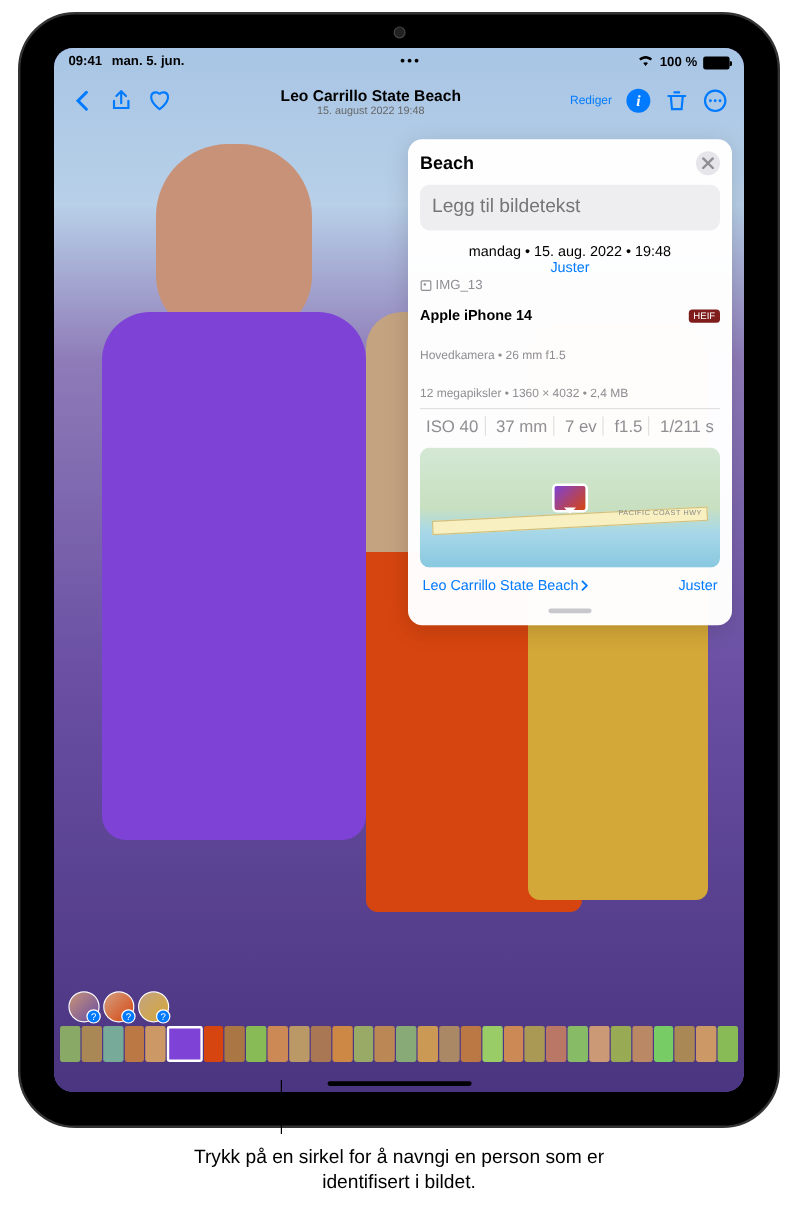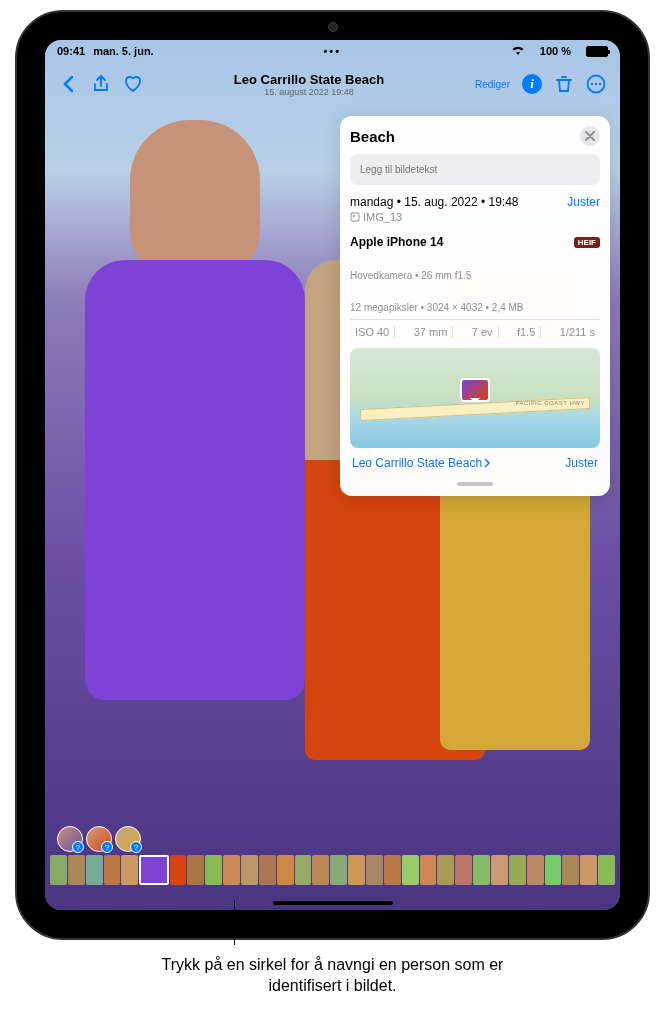--- a/index.html
+++ b/index.html
@@ -45,21 +45,21 @@
       align-items: center;
       padding: 0 12px;
       font-size: 11px;
       font-weight: 600;
       color: #000;
       z-index: 100;
     }
     .status-left { display: flex; gap: 8px; }
     .status-center { flex: 1; text-align: center; }
     .status-dots { letter-spacing: 2px; }
-    .status-right { display: flex; gap: 15px; align-items: flex-end; }
+    .status-right { display: flex; gap: 5px; align-items: flex-end; }
     .battery-icon {
       width: 22px; height: 11px;
       border: 1px solid #000;
       border-radius: 2px;
       position: relative;
       background: #000;
     }
     .battery-icon::after {
       content: '';
       position: absolute;
@@ -193,51 +193,52 @@
       align-items: center;
       justify-content: center;
       cursor: pointer;
     }
     .caption-input {
       width: 100%;
       background: #eeeef0;
       border: none;
       border-radius: 8px;
       padding: 10px;
-      font-size: 10px;
+      font-size: 16px;
       color: #8e8e93;
       margin-bottom: 10px;
     }
     .info-row {
       display: flex;
       justify-content: space-between;
       align-items: center;
       margin-bottom: 2px;
+      flex-direction: column;
     }
     .info-date { font-size: 12px; color: #000; }
     .info-adjust { color: #007aff; font-size: 12px; }
     .info-filename { font-size: 11px; color: #8e8e93; display: flex; align-items: center; gap: 3px; margin-bottom: 12px; }
     .device-section { margin-bottom: 10px; }
     .device-name { font-size: 12px; font-weight: 600; display: flex; justify-content: space-between; align-items: center; }
     .heif-badge {
       background: #7f1d1d;
       color: #fff;
       font-size: 8px;
       padding: 1px 4px;
       border-radius: 3px;
-      font-weight: 700;
+      font-weight: 400;
     }
     .camera-details { font-size: 10px; color: #8e8e93; margin-top: 21px; }
     .exif-row {
       display: flex;
       justify-content: space-between;
       margin-top: 6px;
       padding-top: 6px;
       border-top: 0.5px solid #e0e0e0;
-      font-size: 11px;
+      font-size: 14px;
       color: #8e8e93;
     }
     .exif-row span { border-right: 0.5px solid #e0e0e0; padding: 0 5px; }
     .exif-row span:last-child { border-right: none; }
     .map-section {
       margin-top: 10px;
       border-radius: 8px;
       overflow: hidden;
     }
     .map {
@@ -463,21 +464,21 @@
             <circle cx="4" cy="4" r="1" fill="#8e8e93"></circle>
           </svg>
         <span>IMG_13</span>
       </div>
       <div class="device-section">
         <div class="device-name">
           <span>Apple iPhone 14</span>
           <span class="heif-badge">HEIF</span>
         </div>
         <div class="camera-details">Hovedkamera • 26 mm f1.5</div>
-        <div class="camera-details">12 megapiksler • 3024 × 4032 • 2,4 MB</div>
+        <div class="camera-details">12 megapiksler • 1360 × 4032 • 2,4 MB</div>
         <div class="exif-row">
           <span>ISO 40</span>
           <span>37 mm</span>
           <span>7 ev</span>
           <span>f1.5</span>
           <span>1/211 s</span>
         </div>
       </div>
       <div class="map-section">
         <div class="map">

